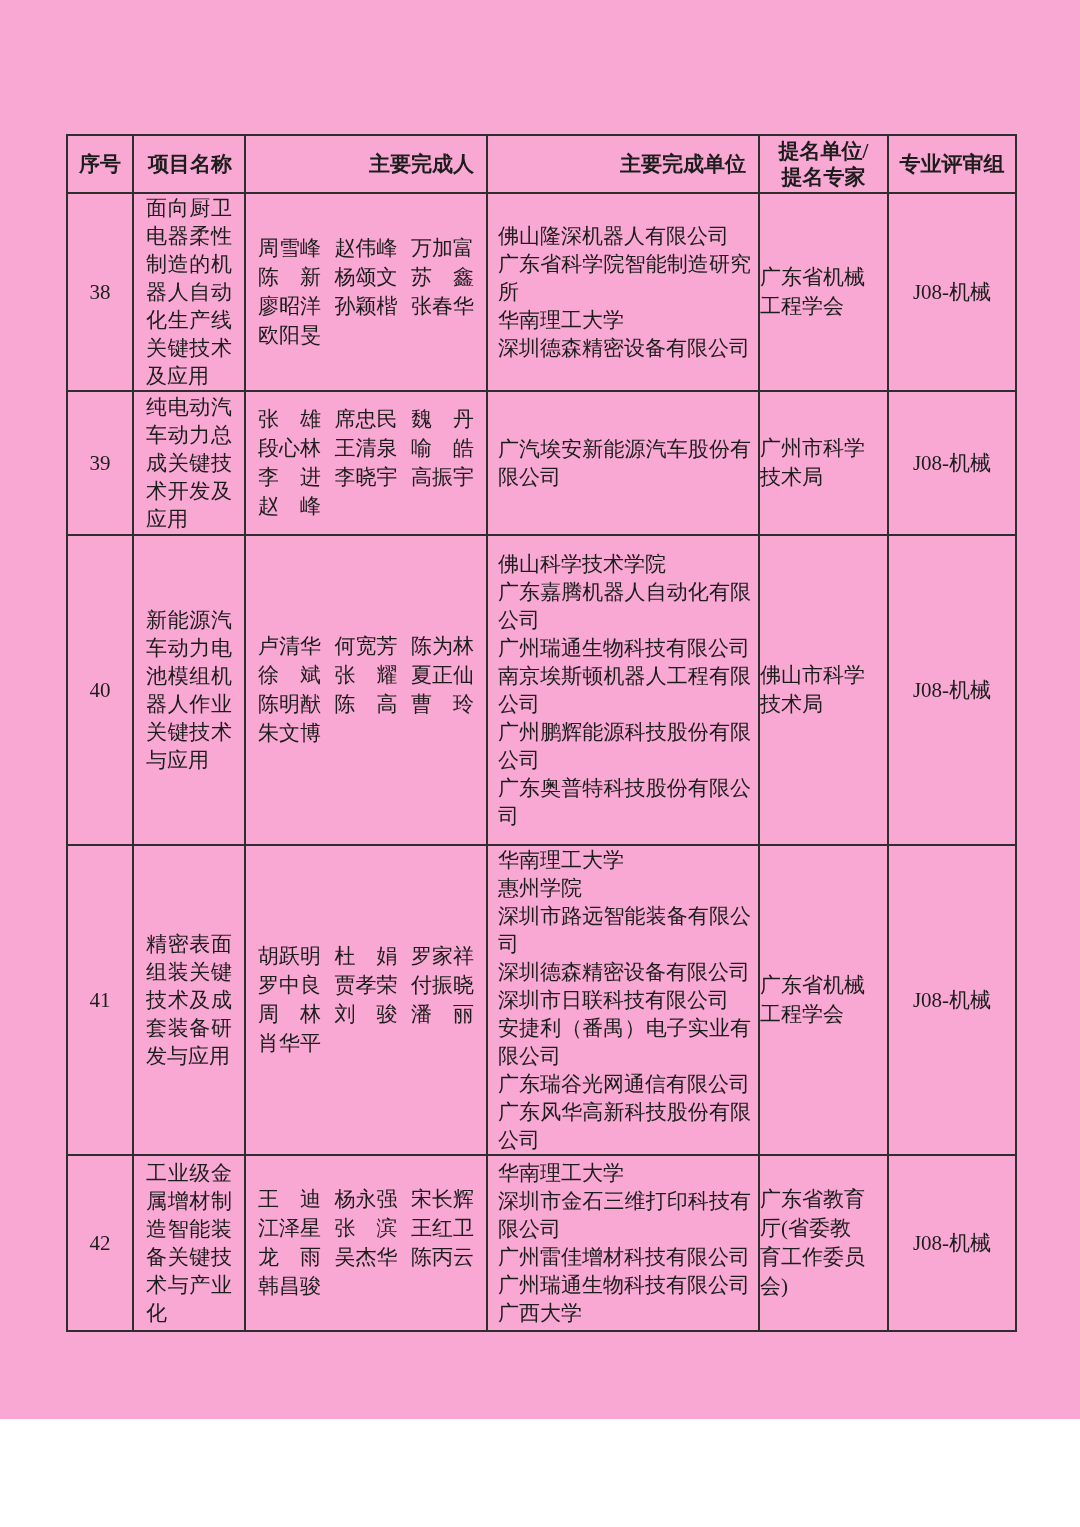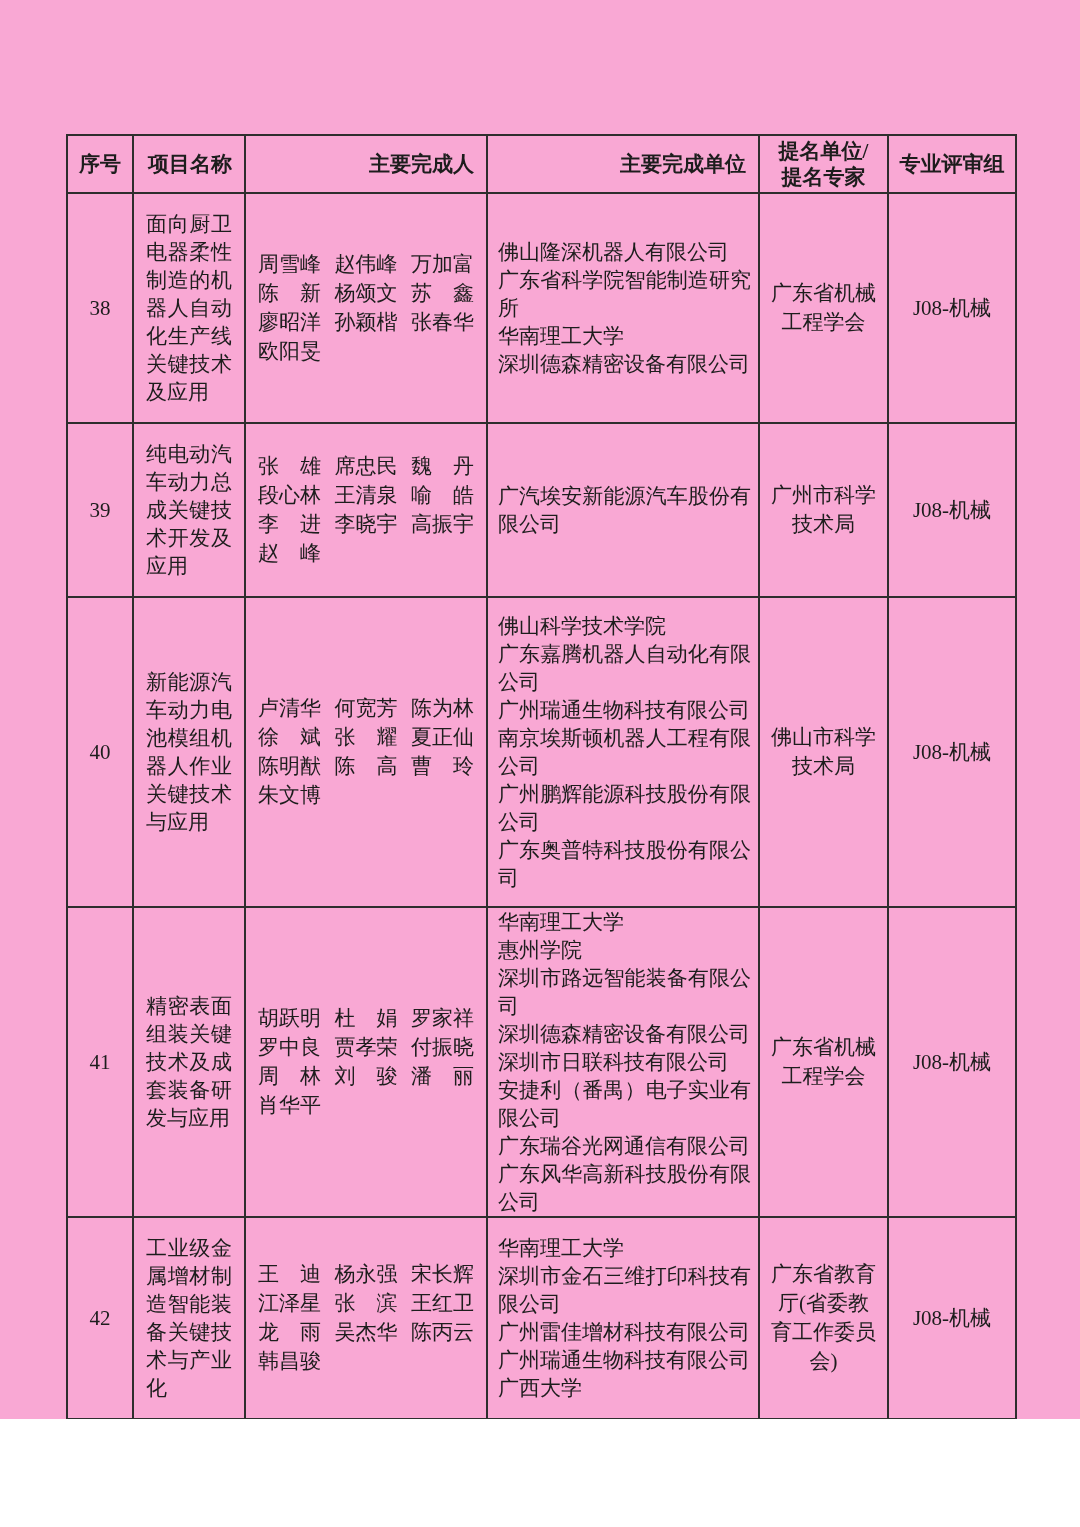--- a/index.html
+++ b/index.html
@@ -18,27 +18,27 @@
   }
   thead th { font-weight:bold; height:56px; line-height:26px; }
   th.hl { text-align:right; padding:0 12px;margin-top:21px; }
   th.hc { text-align:center; }
   th.pre { white-space:pre-line; }
 
   .r0 { height:197px; } .r1 { height:144px; } .r2 { height:310px; }
   .r3 { height:310px; } .r4 { height:176px; }
 
   .c1 { text-align:center; }
-  .c2 { padding:16px 12px; text-align:justify; line-height:28px; }
+  .c2 { padding:0 12px; text-align:justify; line-height:28px; }
   .c3 { padding:0 12px;border-radius:6px; }
   .pl { display:flex; justify-content:space-between; line-height:29px; }
   .nm { display:inline-block; width:63px; text-align:justify; text-align-last:justify; }
   .c4 { padding:0 7px 0 10px; }
   .unit { text-align:justify; line-height:28px; }
-  .c5 { text-align:center; white-space:pre-line; line-height:29px; }
+  .c5 { text-align:left; white-space:pre-line; line-height:29px; }
   .c6 { text-align:center; }
 
   .pageno {
     position:absolute; left:916px; top:1414px;
     font-size:27px; color:#1d1d1d; letter-spacing:1px;
   }
 </style>
 </head>
 <body>
 

